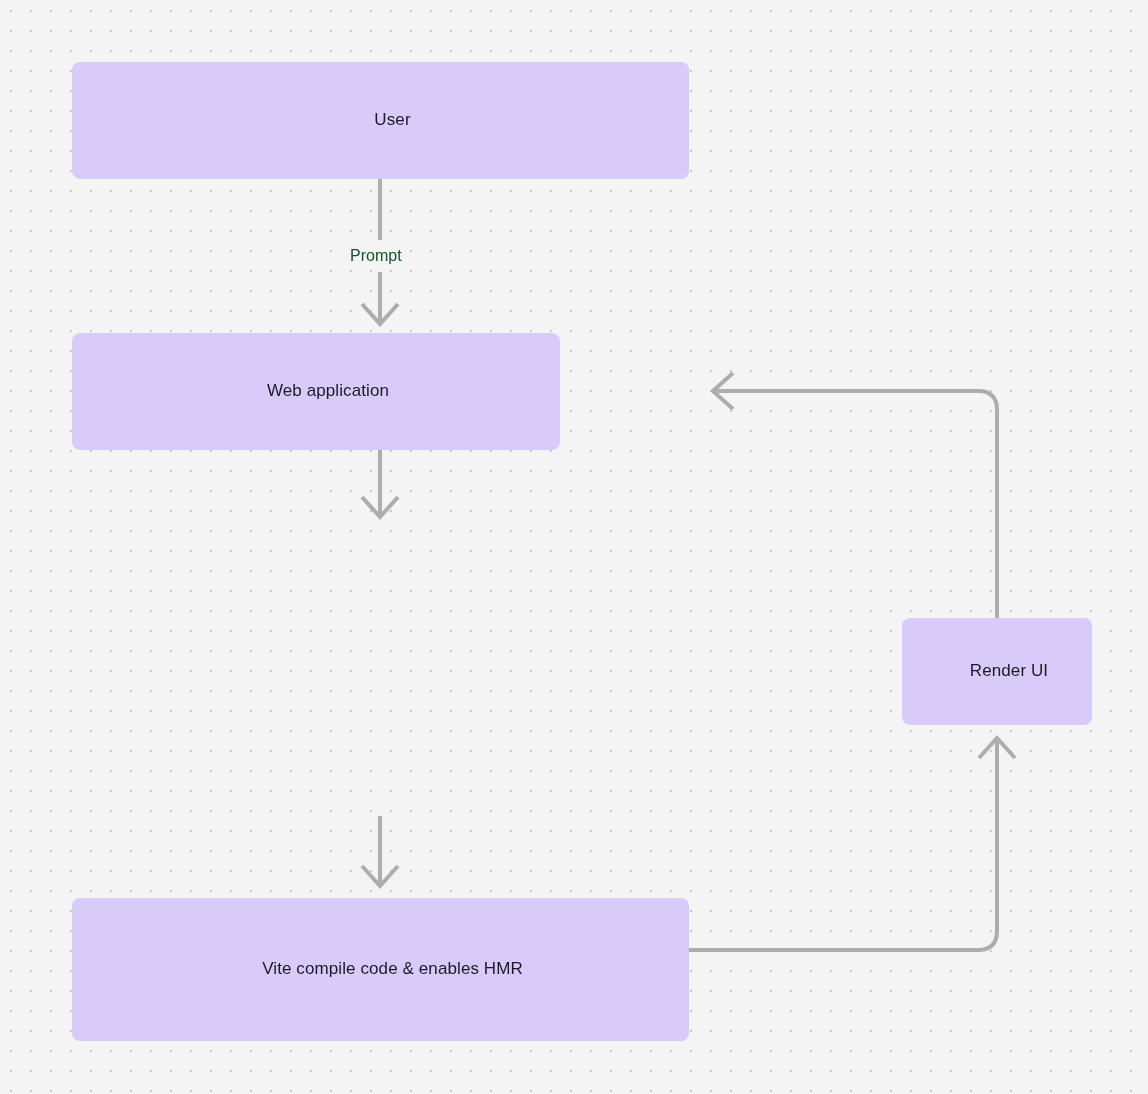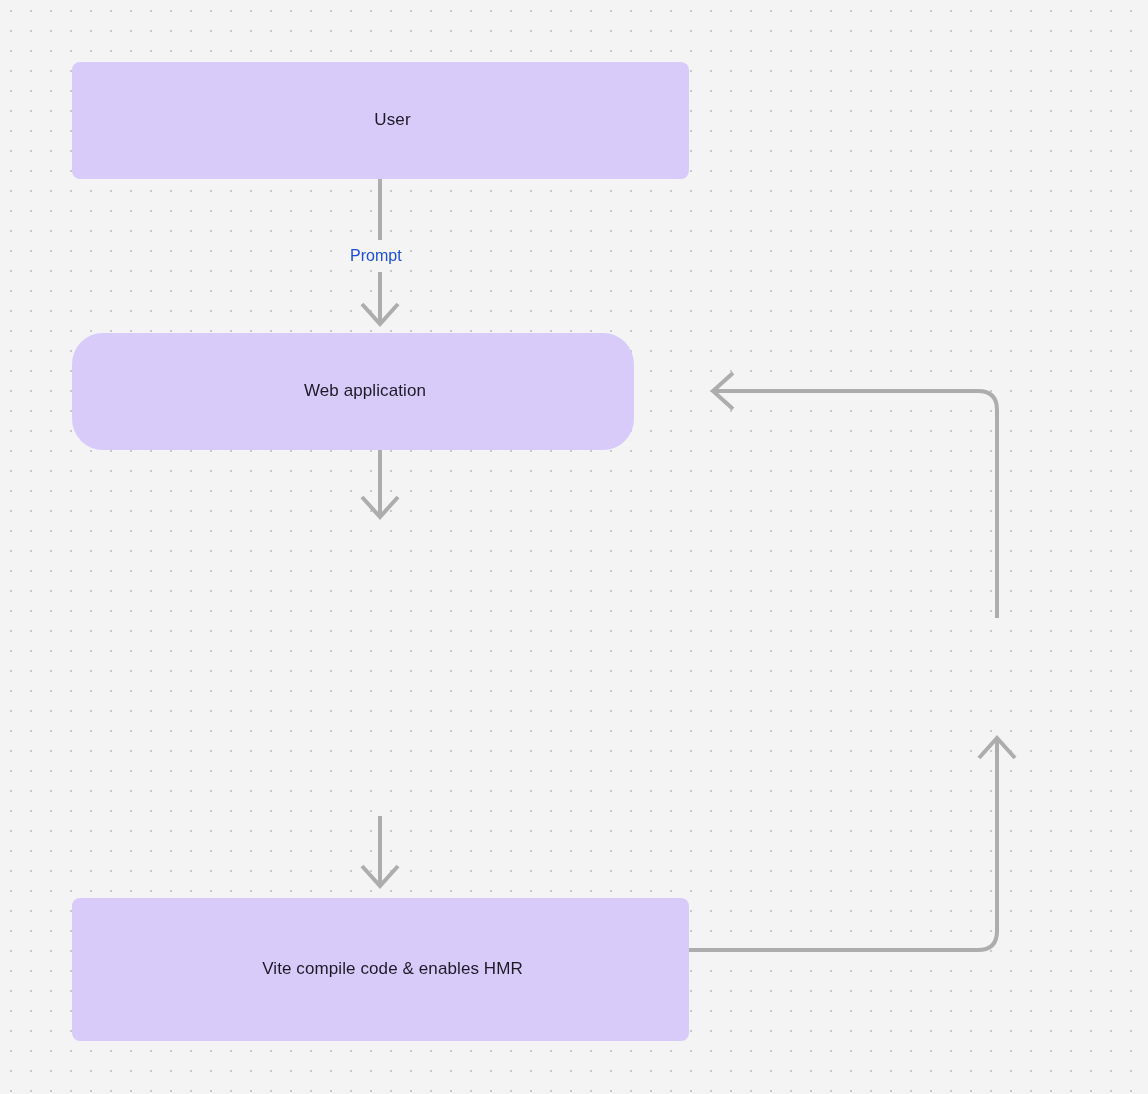--- a/index.html
+++ b/index.html
@@ -42,21 +42,21 @@
   }
   .node-dark {
     background: #7c52f4;
     color: #ffffff;
     border-radius: 9px;
     font-size: 17px;
     line-height: 1.72;
   }
   
   #node-user        { left: 72px;  top: 62px;  width: 617px; height: 117px; }
-  #node-webapp      { left: 72px;  top: 333px; width: 562px; height: 117px; border-radius: 31px; }
+  #node-webapp      { left: 72px;  top: 333px; width: 488px; height: 117px; }
   #node-react       { left: 72px;  top: 528px; width: 617px; height: 288px;
                       display: block; }
   #node-vite        { left: 72px;  top: 898px; width: 617px; height: 143px; }
   #node-render      { left: 902px; top: 618px; width: 190px; height: 107px; }
 
   #node-html        { left: 137px; top: 565px; width: 145px; height: 106px; }
   #node-css         { left: 307px; top: 565px; width: 145px; height: 106px; }
   #node-js          { left: 477px; top: 565px; width: 145px; height: 106px; }
 
   .react-caption {
@@ -87,21 +87,21 @@
   .edge-head {
     fill: none;
     stroke: #adadad;
     stroke-width: 4;
     stroke-linecap: butt;
     stroke-linejoin: miter;
   }
   .edge-label {
     position: absolute;
     font-size: 16px;
-    color: #1d4ed8;
+    color: #14532d;
     background: #f4f4f4;
     padding: 1px 6px;
     white-space: nowrap;
   }
   #label-prompt { left: 344px; top: 246px; }
 </style>
 </head>
 <body>
 
 <div id="canvas">
@@ -143,14 +143,17 @@
 
   <div class="node node-light" id="node-webapp">
     <span>Web application</span>
   </div>
 
 
   <div class="node node-light" id="node-vite">
     <span>Vite compile code &amp; enables HMR</span>
   </div>
 
+  <div class="node node-light" id="node-render">
+    <span>Render UI</span>
+  </div>
 
 </div>
 
 </body></html>

